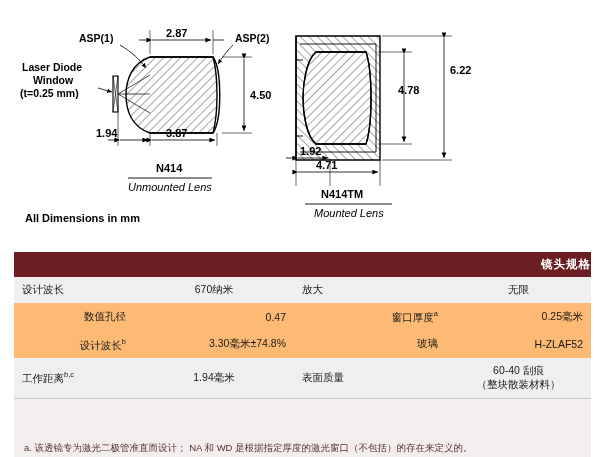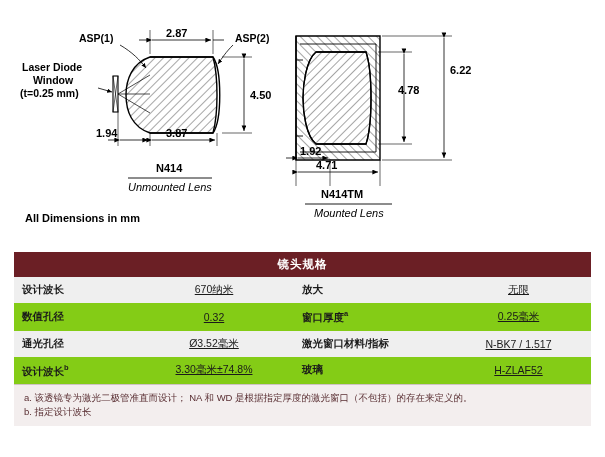--- a/index.html
+++ b/index.html
@@ -20,36 +20,36 @@
   .lblsm{font-family:"Liberation Sans", sans-serif;font-size:10.5px;font-weight:bold;fill:#000;}
   .cap{font-family:"Liberation Sans", sans-serif;font-size:11px;font-weight:bold;fill:#000;}
   .capi{font-family:"Liberation Sans", sans-serif;font-size:11px;font-style:italic;fill:#000;}
   .alldim{font-family:"Liberation Sans", sans-serif;font-size:11px;font-weight:bold;fill:#000;}
 
   
   #tablewrap{position:absolute;left:14px;top:252px;width:577px;}
   table{border-collapse:collapse;width:577px;table-layout:fixed;}
   th.titlebar{
     background:#6b1f25;color:#ffffff;font-size:11.5px;font-weight:bold;
-    text-align:center;padding:5px 0;letter-spacing:1px;
+    text-align:right;padding:5px 0;letter-spacing:1px;
   }
   td{
     font-size:10.5px;padding:6px 8px;color:#1a1a1a;border:none;
     vertical-align:middle;
   }
-  td.lbl-cell{font-weight:bold;}
-  td.ctr{text-align:center;text-decoration:underline;}
+  td.lbl-cell{font-weight:normal;}
+  td.ctr{text-align:center;}
   tr.odd td{background:#efefef;}
-  tr.even td{background:#84cc16;}
+  tr.even td{background:#fdba74;text-align:right;}
   .sup{font-size:7.5px;vertical-align:super;}
   .notes{
     background:#f3eeee;border-top:1px solid #cfc3c3;
     font-size:9.5px;line-height:1.5;color:#5a2f33;padding:6px 10px;
   }
-  .notes div{white-space:nowrap;}
+  .notes div{white-space:nowrap;margin-top:36px;}
 </style>
 </head>
 <body>
 
 <div id="wrap">
 
   <div id="drawing">
     <svg width="605" height="232" viewBox="0 0 605 232" xmlns="http://www.w3.org/2000/svg">
       <defs>
         <pattern id="hatchL" width="6" height="6" patternTransform="rotate(45)" patternUnits="userSpaceOnUse">
@@ -182,36 +182,37 @@
       </thead>
       <tbody>
         <tr class="odd">
           <td class="lbl-cell">设计波长</td>
           <td class="ctr">670纳米</td>
           <td class="lbl-cell">放大</td>
           <td class="ctr">无限</td>
         </tr>
         <tr class="even">
           <td class="lbl-cell">数值孔径</td>
-          <td class="ctr">0.32</td>
+          <td class="ctr">0.47</td>
           <td class="lbl-cell"><span>窗口厚度</span><span class="sup">a</span></td>
           <td class="ctr">0.25毫米</td>
-        </tr>
-        <tr class="odd">
-          <td class="lbl-cell">通光孔径</td>
-          <td class="ctr">Ø3.52毫米</td>
-          <td class="lbl-cell">激光窗口材料/指标</td>
-          <td class="ctr">N-BK7 / 1.517</td>
         </tr>
         <tr class="even">
           <td class="lbl-cell"><span>设计波长</span><span class="sup">b</span></td>
           <td class="ctr">3.30毫米±74.8%</td>
           <td class="lbl-cell">玻璃</td>
           <td class="ctr">H-ZLAF52</td>
         </tr>
+        <tr class="odd">
+          <td class="lbl-cell"><span>工作距离</span><span class="sup">b,c</span></td>
+          <td class="ctr">1.94毫米</td>
+          <td class="lbl-cell">表面质量</td>
+          <td class="ctr" style="white-space:pre-line">60-40 刮痕
+（整块散装材料）</td>
+        </tr>
         <tr>
           <td class="notes" colspan="4">
             <div>a. 该透镜专为激光二极管准直而设计； NA 和 WD 是根据指定厚度的激光窗口（不包括）的存在来定义的。</div>
             <div>b. 指定设计波长</div>
 
           </td>
         </tr>
       </tbody>
     </table>
   </div>

